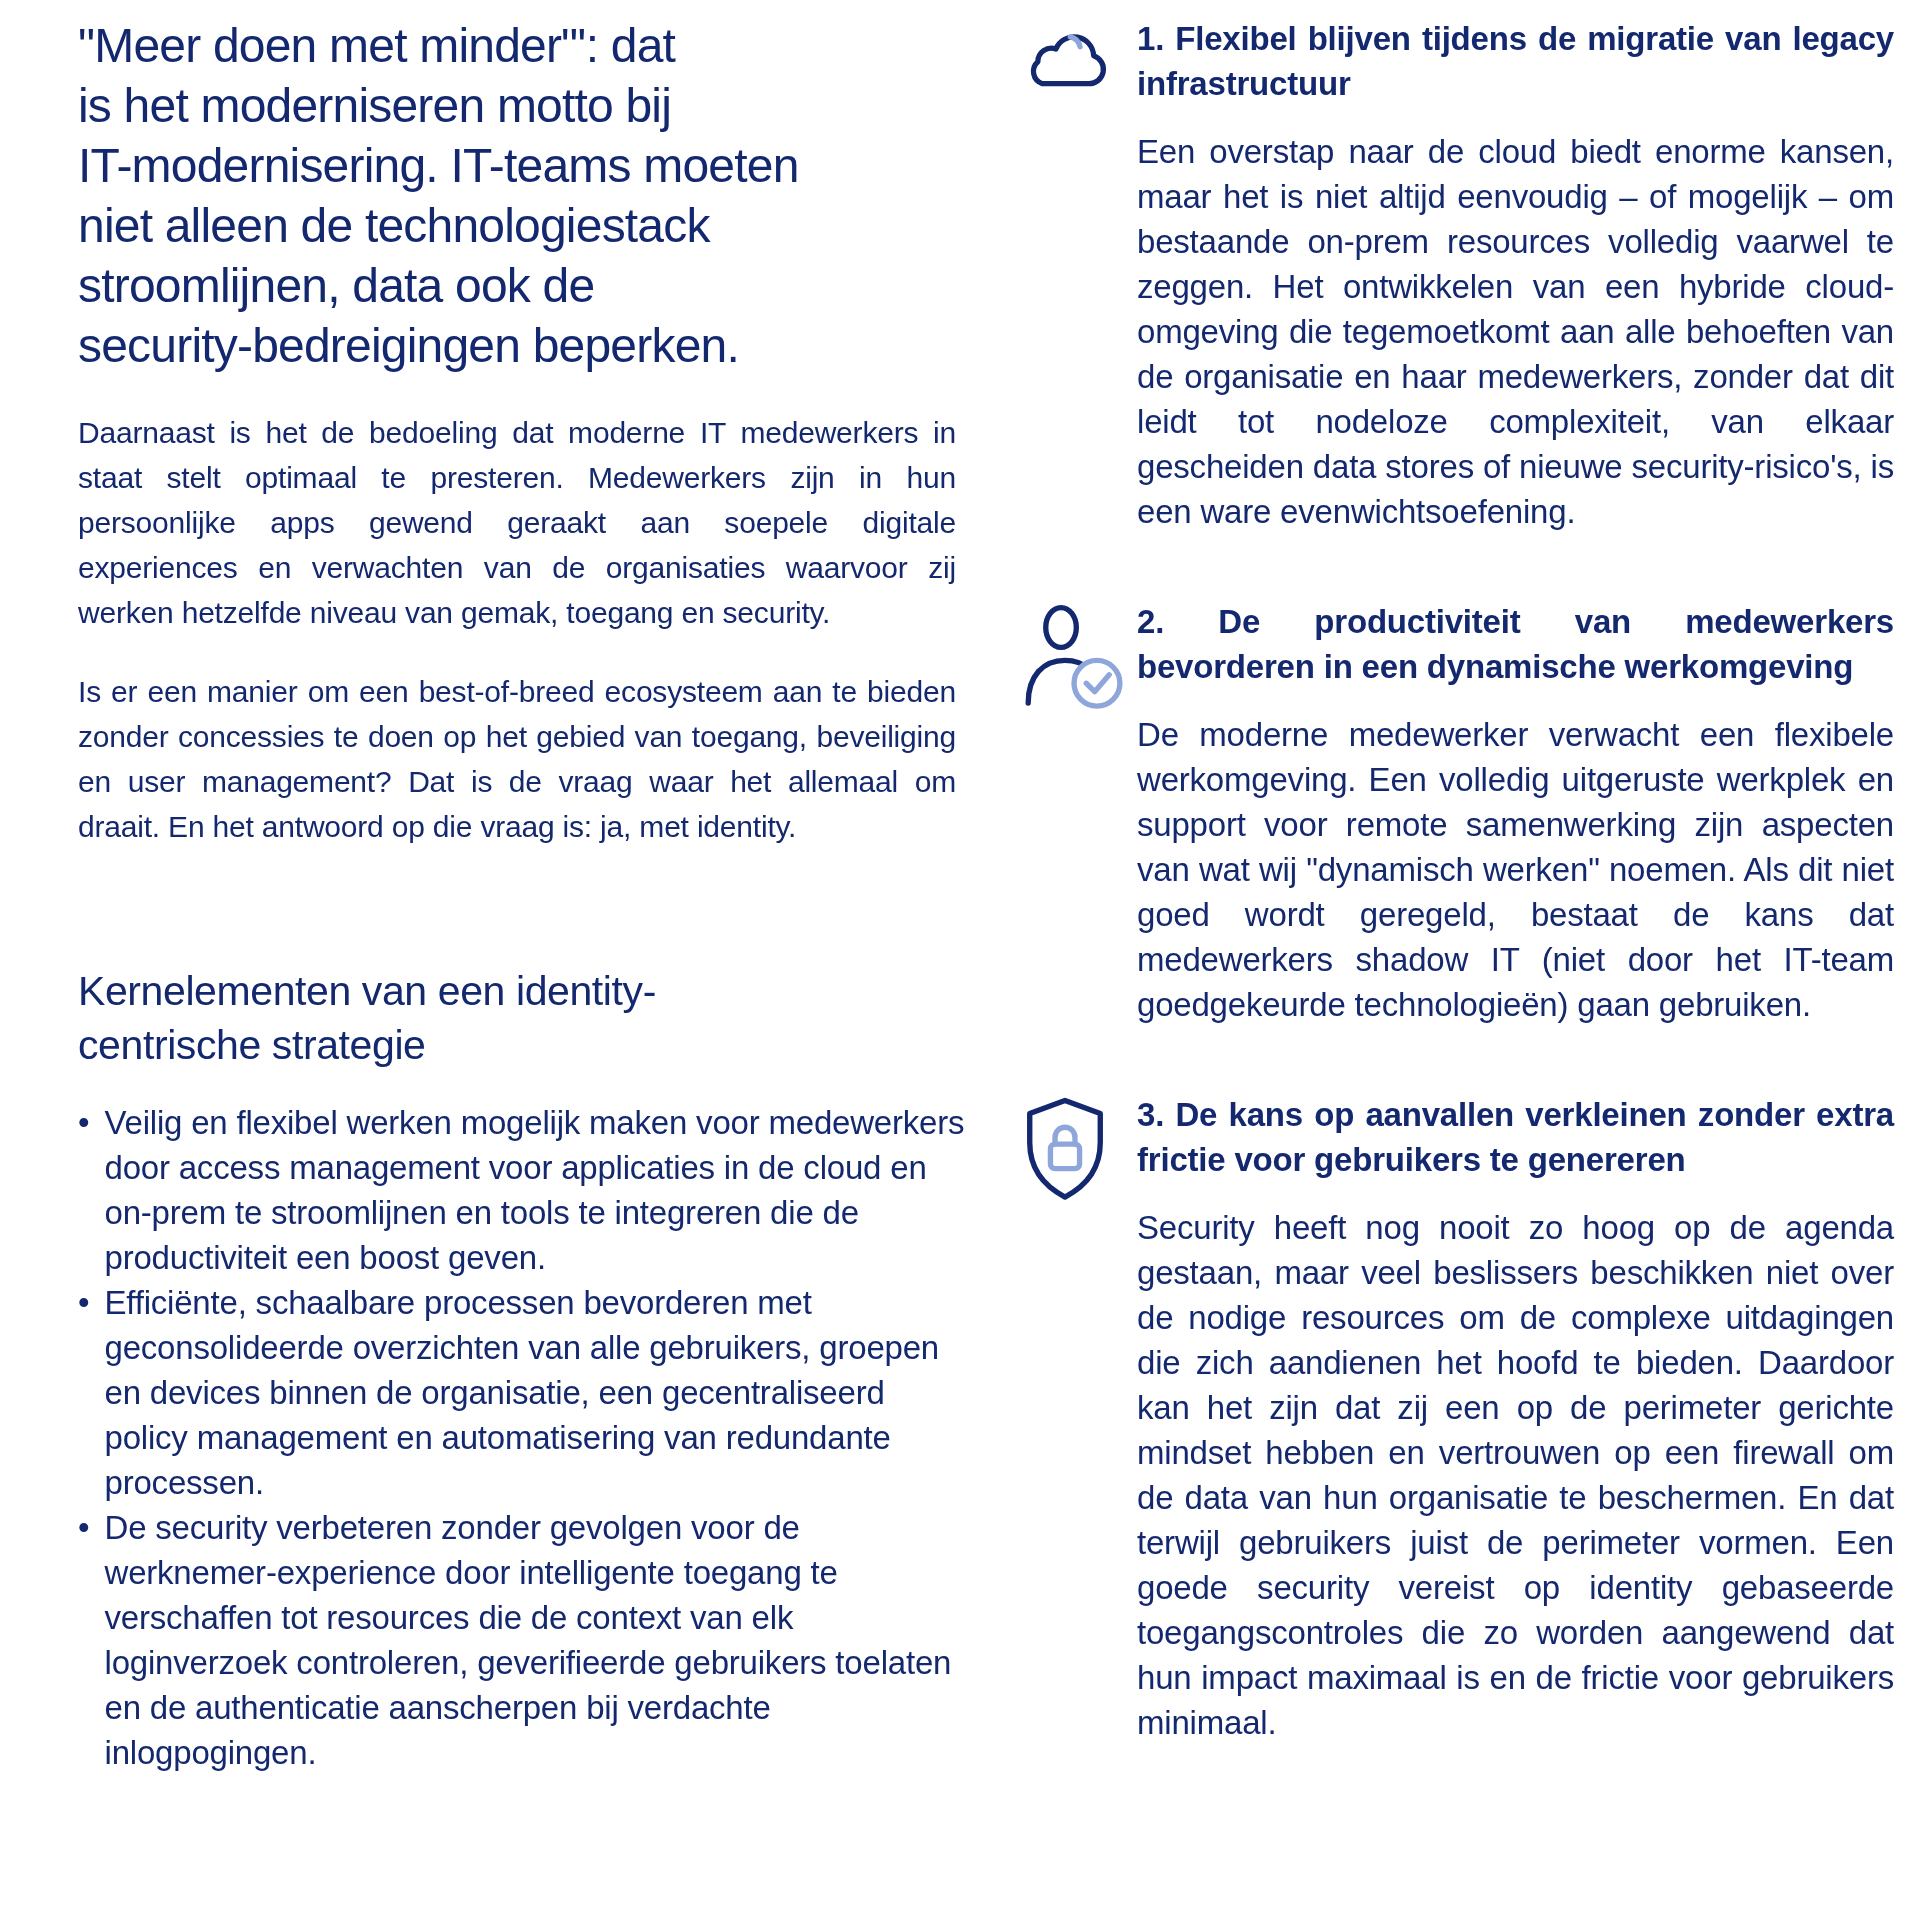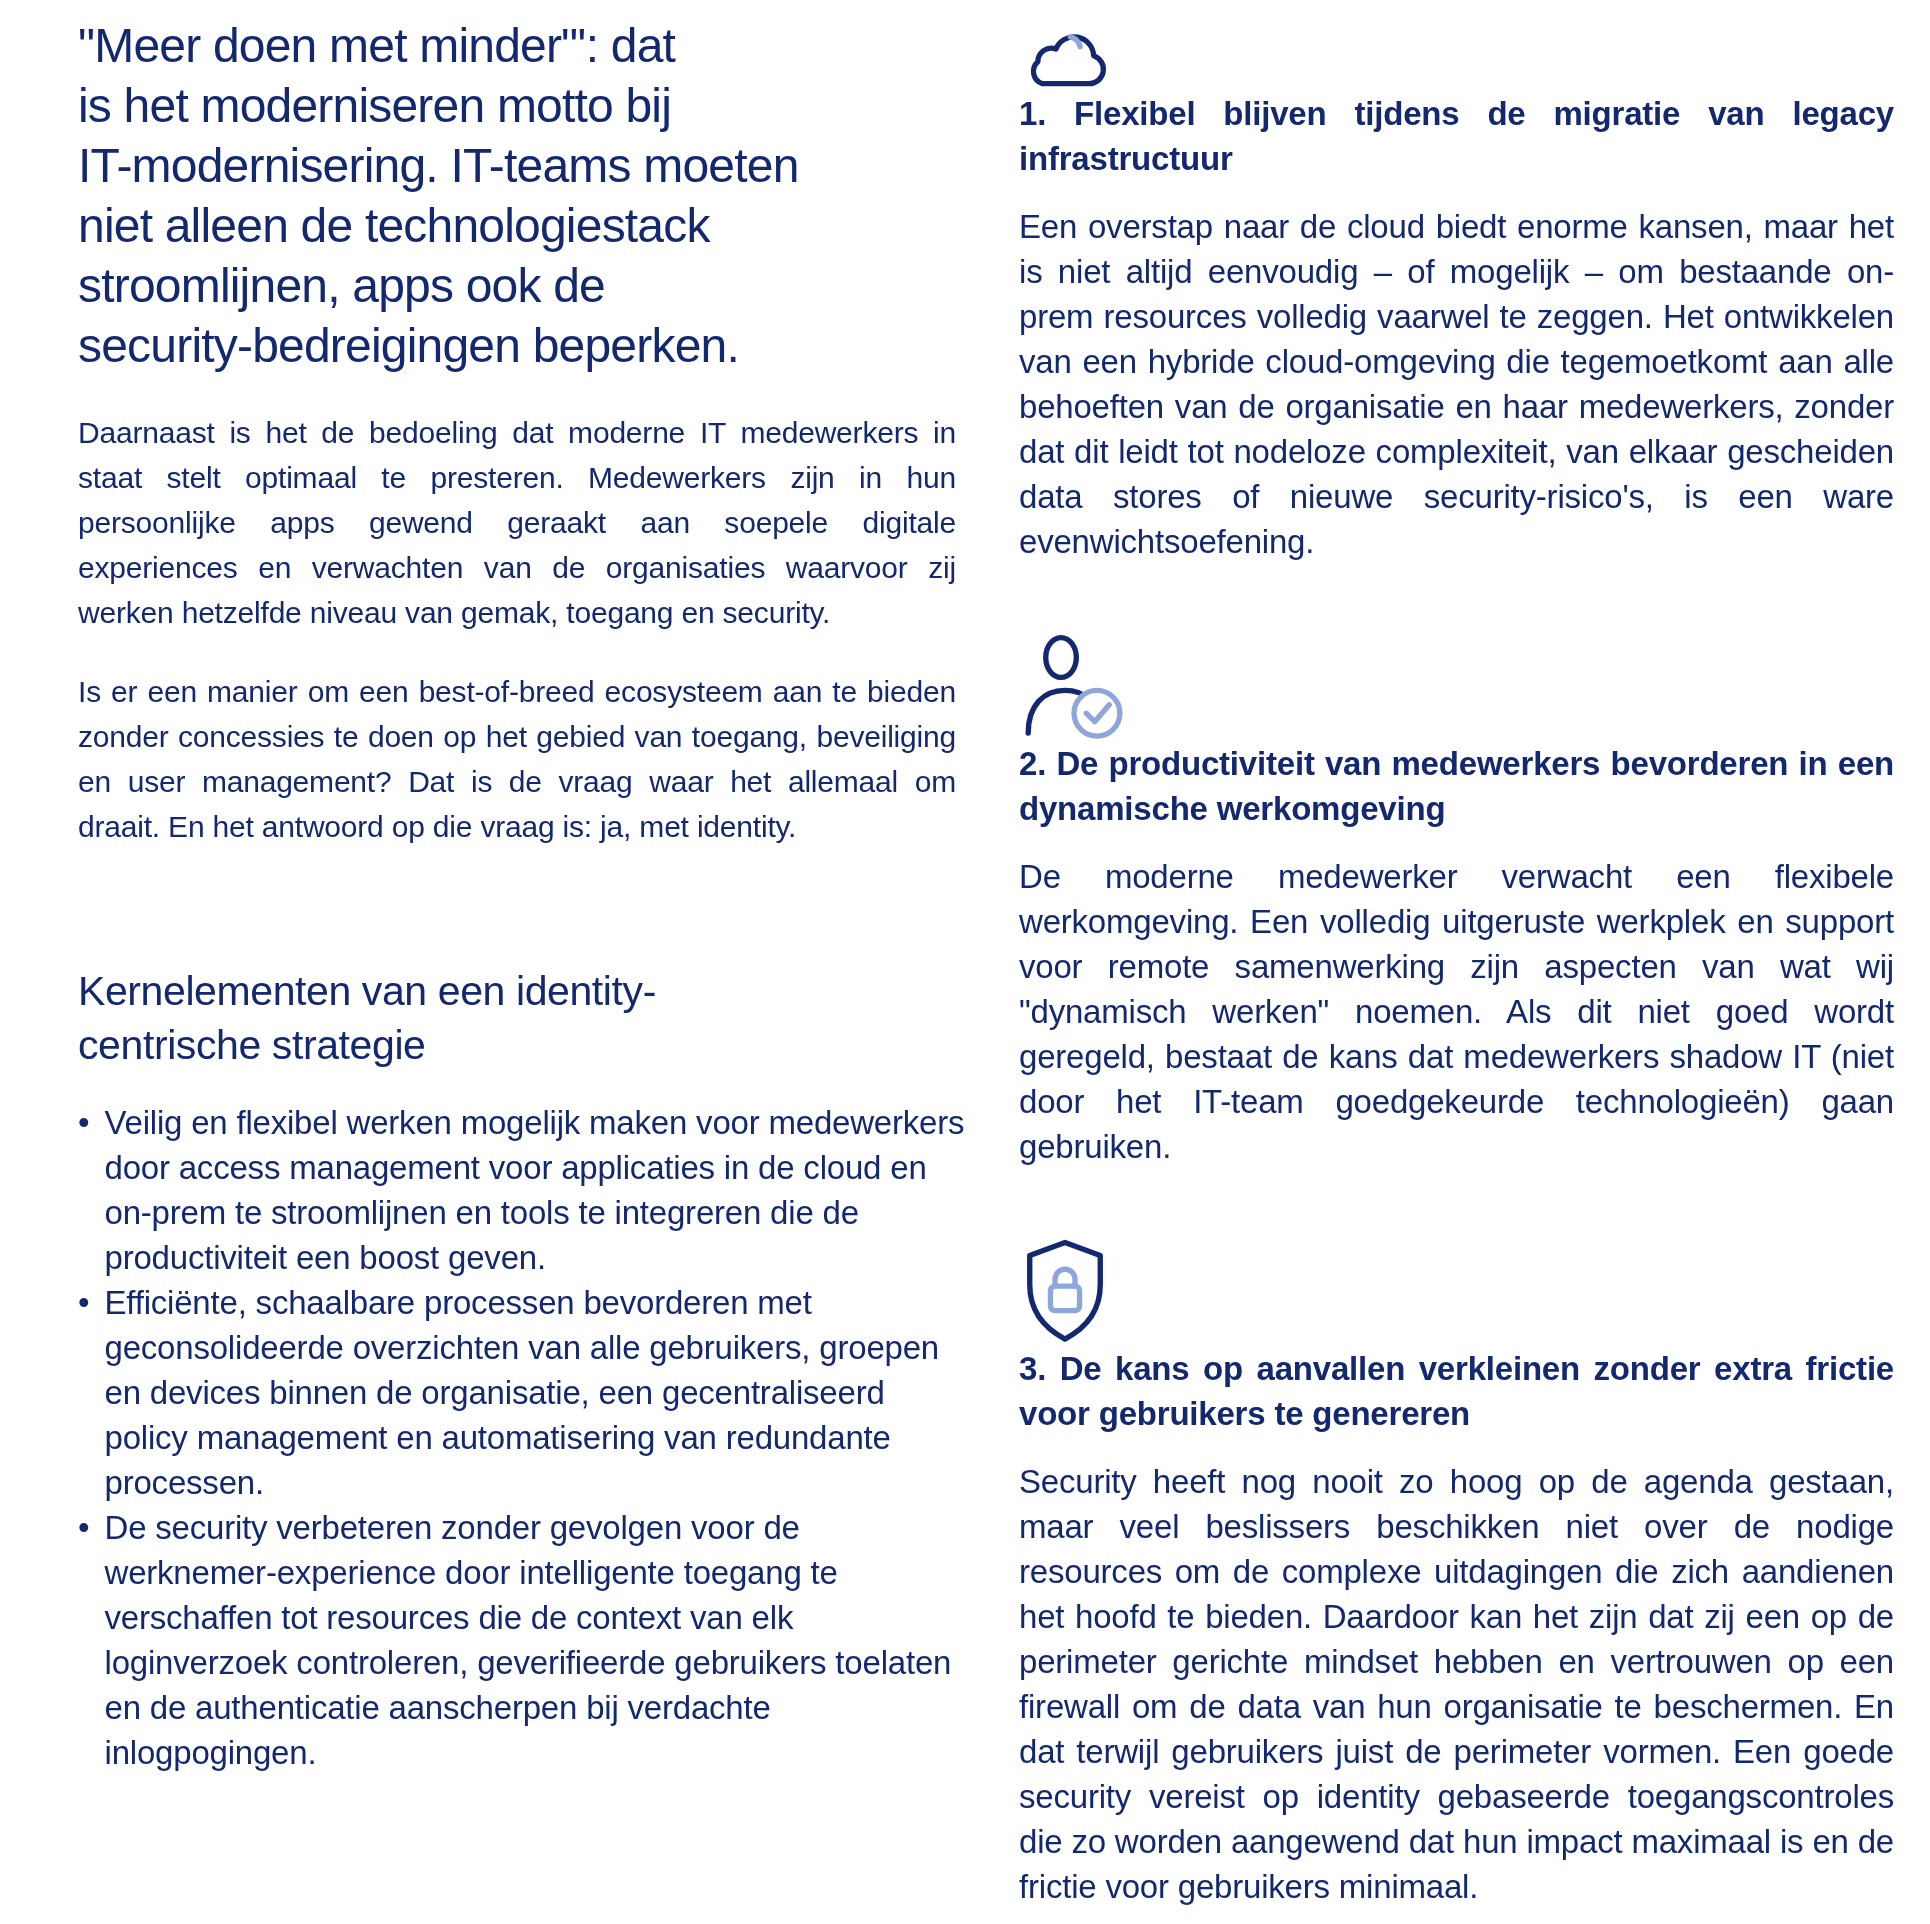--- a/index.html
+++ b/index.html
@@ -53,21 +53,21 @@
   .bullet .lead { font-weight: normal; }
 
   
   .right-heading {
     font-size: 44px;
     line-height: 61px;
     font-weight: normal;
     letter-spacing: -0.4px;
     margin: 0 0 36px 0;
   }
-  .item { display: flex; flex-direction: column; }
+  .item { display: flex; }
   .item + .item { margin-top: 65px; }
   .icon-box { width: 118px; flex: none; padding-top: 3.1px; }
   .item-content { flex: 1; }
   .item-title {
     font-weight: bold;
     font-size: 33px;
     line-height: 45px;
     text-align: justify;
     letter-spacing: -0.2px;
     margin: 0 0 23px 0;
@@ -85,21 +85,21 @@
 <body>
 
 <div class="page">
 
   <div class="col-left">
     <h1 class="left-heading">
       <div>"Meer doen met minder"': dat</div>
       <div>is het moderniseren motto bij</div>
       <div>IT-modernisering. IT-teams moeten</div>
       <div>niet alleen de technologiestack</div>
-      <div>stroomlijnen, apps ook de</div>
+      <div>stroomlijnen, data ook de</div>
       <div>security-bedreigingen beperken.</div>
     </h1>
 
     <p class="para">Daarnaast is het de bedoeling dat moderne IT medewerkers in staat stelt optimaal te presteren. Medewerkers zijn in hun persoonlijke apps gewend geraakt aan soepele digitale experiences en verwachten van de organisaties waarvoor zij werken hetzelfde niveau van gemak, toegang en security.</p>
     <p class="para">Is er een manier om een best-of-breed ecosysteem aan te bieden zonder concessies te doen op het gebied van toegang, beveiliging en user management? Dat is de vraag waar het allemaal om draait. En het antwoord op die vraag is: ja, met identity.</p>
 
     <div class="section">
       <h2 class="section-heading">
         <div>Kernelementen van een identity-</div>
         <div>centrische strategie</div>

